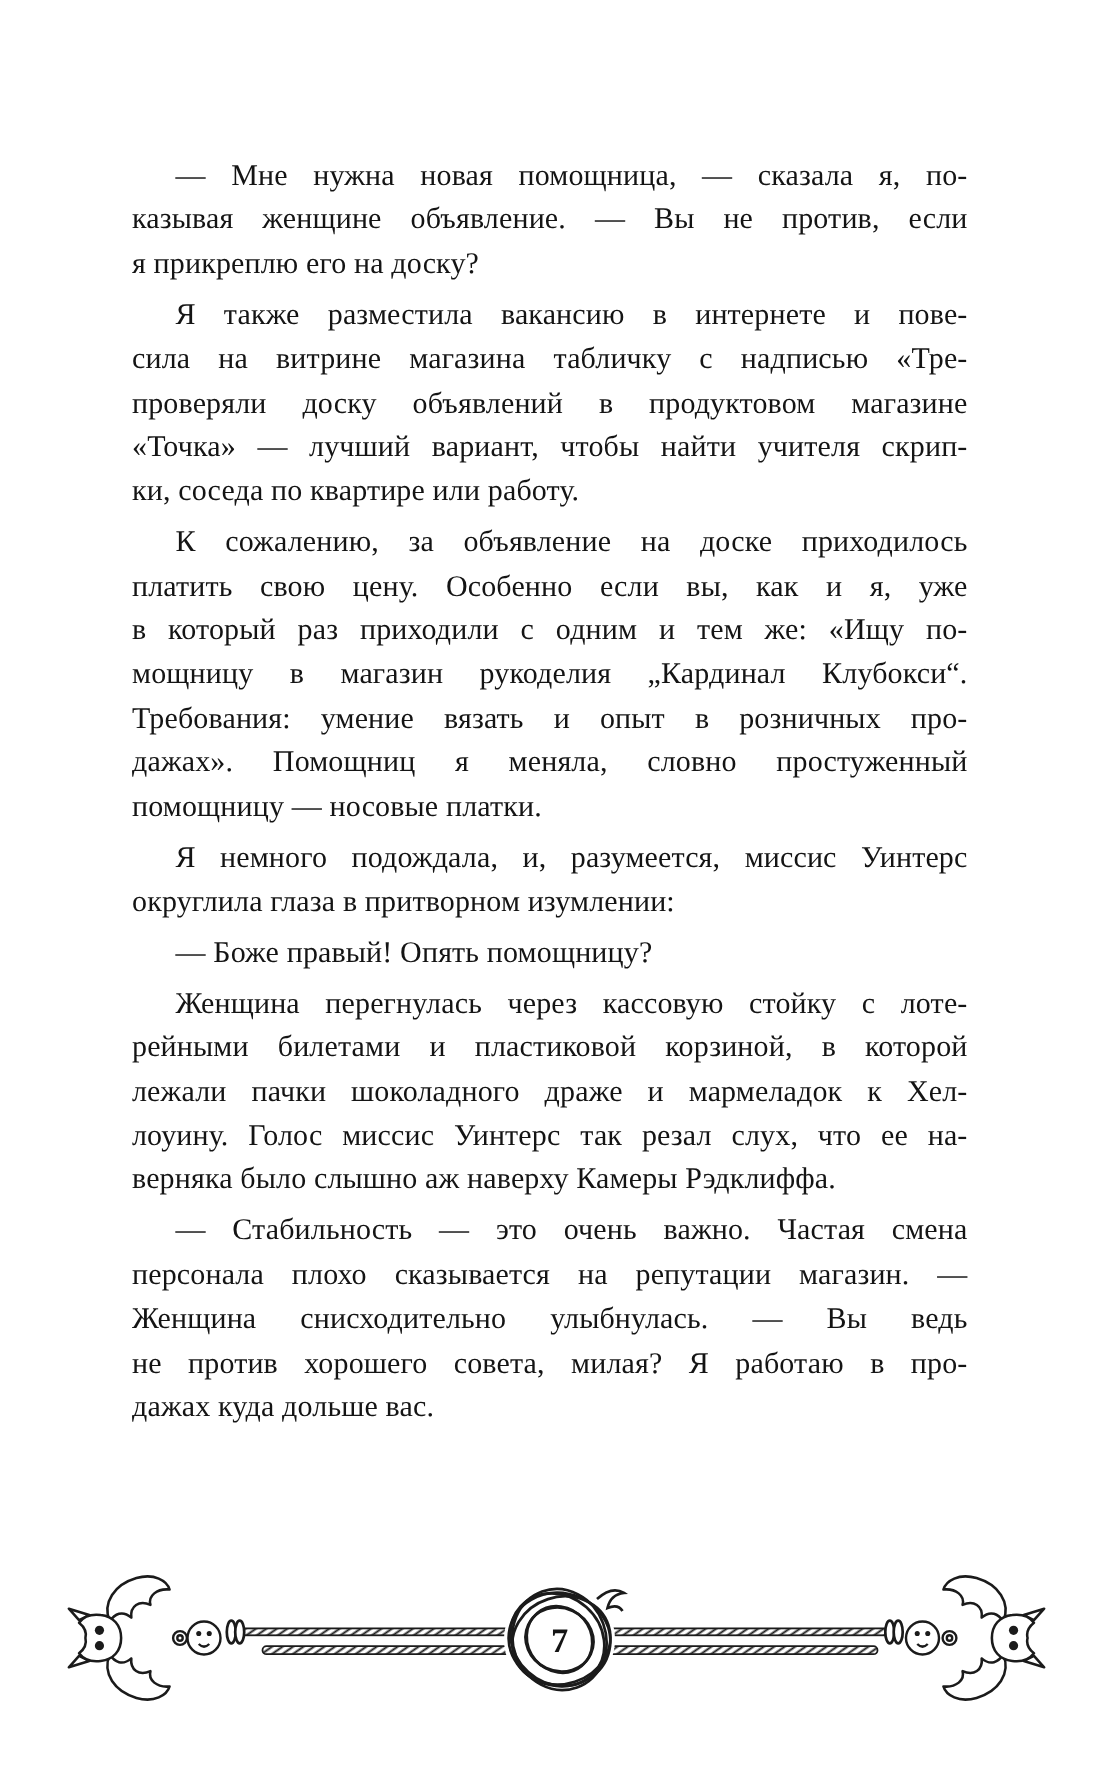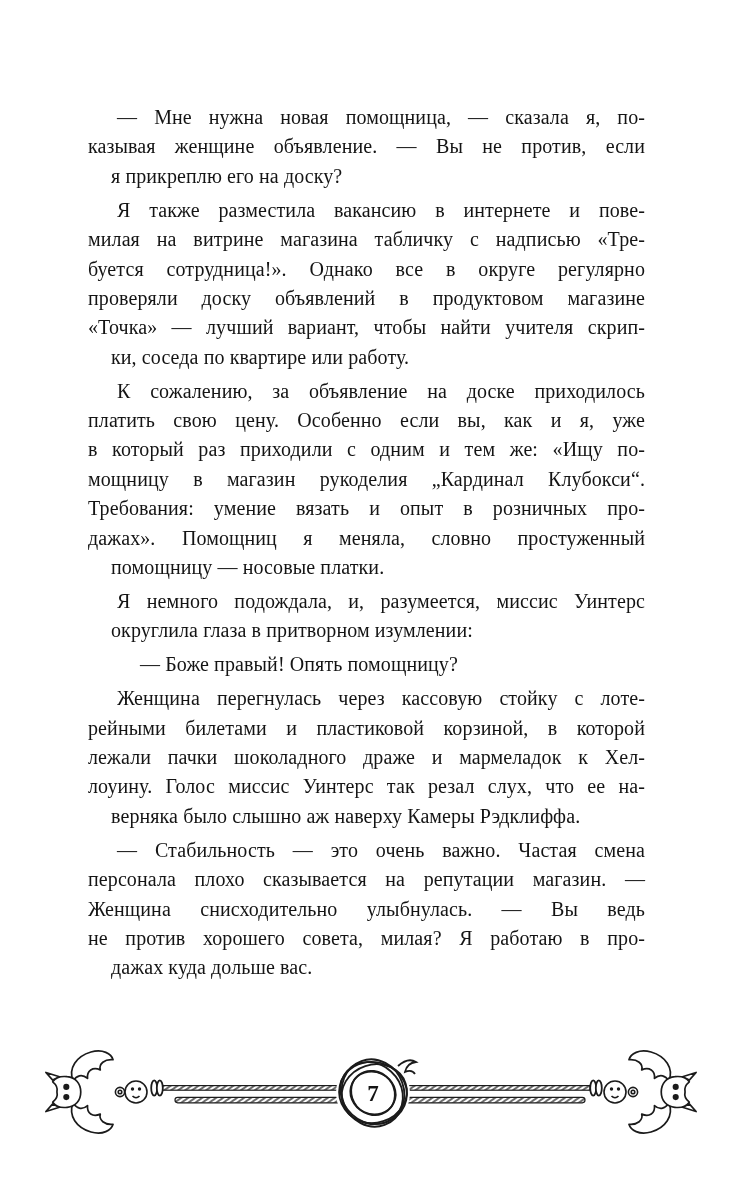--- a/index.html
+++ b/index.html
@@ -19,42 +19,41 @@
     line-height: 29.4px;
     letter-spacing: 0.1px;
   }
   .para + .para { margin-top: 4.5px; }
   .para .line {
     text-align: justify;
     text-align-last: justify;
     white-space: normal;
   }
   .para .line.first { text-indent: 29px; }
-  .para .line.lastline { text-align-last: left; margin-left: 23px; }
+  .para .line.lastline { text-align-last: left; }
   .footer-ornament {
     position: absolute;
     left: 0; top: 1038px;
     width: 738px; height: 120px;
   }
 </style>
 </head>
 <body>
 
 <main>
 
   <div class="page-text">
       <div class="para">
         <div class="line first">— Мне нужна новая помощница, — сказала я, по-</div>
         <div class="line">казывая женщине объявление. — Вы не против, если</div>
         <div class="line lastline">я прикреплю его на доску?</div>
       </div>
       <div class="para">
         <div class="line first">Я также разместила вакансию в интернете и пове-</div>
-        <div class="line">милая на витрине магазина табличку с надписью «Тре-</div>
-        <div class="line">буется сотрудница!». Однако все в округе регулярно</div>
+        <div class="line">сила на витрине магазина табличку с надписью «Тре-</div>
         <div class="line">проверяли доску объявлений в продуктовом магазине</div>
         <div class="line">«Точка» — лучший вариант, чтобы найти учителя скрип-</div>
         <div class="line lastline">ки, соседа по квартире или работу.</div>
       </div>
       <div class="para">
         <div class="line first">К сожалению, за объявление на доске приходилось</div>
         <div class="line">платить свою цену. Особенно если вы, как и я, уже</div>
         <div class="line">в который раз приходили с одним и тем же: «Ищу по-</div>
         <div class="line">мощницу в магазин рукоделия „Кардинал Клубокси“.</div>
         <div class="line">Требования: умение вязать и опыт в розничных про-</div>

